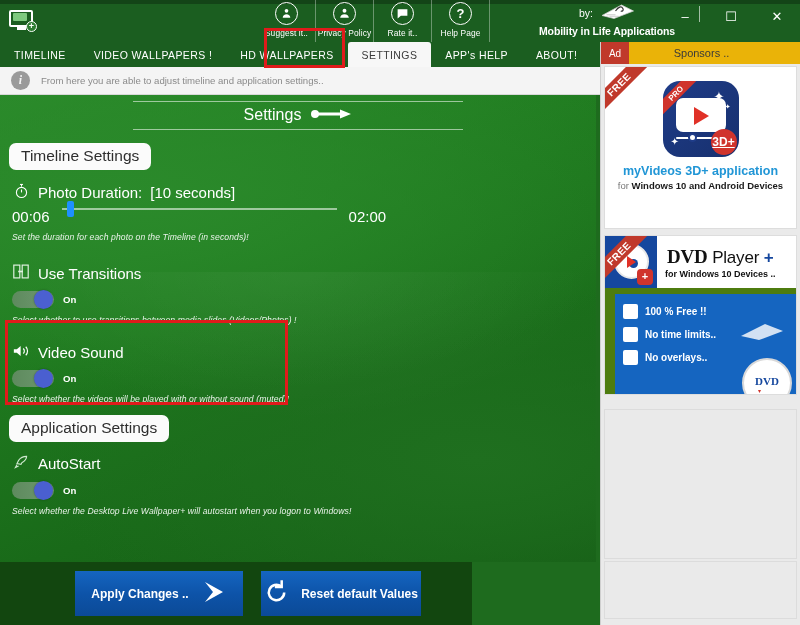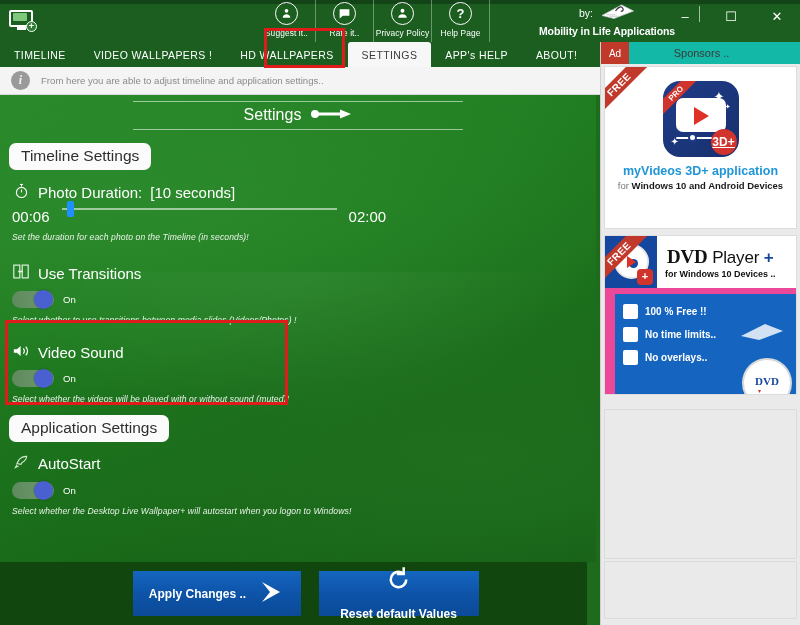--- a/index.html
+++ b/index.html
@@ -162,57 +162,57 @@
   .toggle {
     width:42px; height:17px; border-radius:9px;
     background: linear-gradient(90deg,#5e8a5e 0%, #6f9a6f 100%);
     position:relative;
   }
   .toggle .knob {
     position:absolute; right:1px; top:-1px; width:19px; height:19px; border-radius:50%;
     background:#4a5fd0;
     box-shadow:0 0 2px rgba(0,0,0,.35);
   }
-  .toggle-label { color:#ffffff; font-size:9.6px; font-weight:normal; }
+  .toggle-label { color:#ffffff; font-size:9.6px; font-weight:bold; }
 
   
   .slider-row { display:flex; margin-top:6px; }
   .time-lbl { color:#ffffff; font-size:15px; }
   .slider-track {
     position:relative; height:2px; background:rgba(255,255,255,.55);
     margin:0 12px; width:275px;
   }
   .slider-thumb {
     position:absolute; left:5px; top:-7px; width:7px; height:16px; border-radius:2px;
     background:#1e90ff;
   }
 
   
   .redbox { position:absolute; border:3px solid #e01b1b; pointer-events:none; }
 
   
   .bottombar {
-    position:absolute; left:0; top:562px; width:587px; height:63px;
+    position:absolute; left:0; top:562px; width:472px; height:63px;
     background:#12460f;
     display:flex; align-items:center; justify-content:center; gap:18px;padding-left:24px;
   }
   .actbtn {
     height:45px; display:flex; align-items:center; justify-content:center; gap:12px;
     color:#ffffff; font-size:12px; font-weight:bold;
     background: linear-gradient(180deg,#1565c0 0%, #0d53a8 52%, #0b4a97 100%);
   }
   #apply-changes-button { width:168px; }
-  #reset-values-button { width:160px;flex-direction:column; }
+  #reset-values-button { width:160px; }
 
   
   .adpanel {
     position:absolute; left:600px; top:42px; width:200px; height:583px;
     background:#eaeaea; border-left:1px solid #cfcfcf;
   }
-  .ad-head { height:22px; display:flex; align-items:center; background:#14b8a6; position:relative; }
+  .ad-head { height:22px; display:flex; align-items:center; background:#eab308; position:relative; }
   .ad-badge {
     width:28px; height:22px; background:#c0392b; color:#ffffff; font-size:10px;
     display:flex; align-items:center; justify-content:center;
   }
   .ad-head .sp { flex:1; text-align:center; color:#3a3a3a; font-size:11px; padding-right:26px; }
 
   .ad-card {
     position:relative; background:#ffffff; margin:2px 3px 0 3px; overflow:hidden;
     border:1px solid #ddd;
   }
@@ -276,21 +276,21 @@
   .dvd-logo .pls {
     position:absolute; right:4px; bottom:3px; width:16px; height:16px; border-radius:4px;
     background:#d0342c; color:#fff; font-size:11px; font-weight:bold; line-height:15px; text-align:center;
   }
   .dvd-txt { padding-left:8px;text-align:center; }
   .dvd-t1 { font-size:17px; color:#111; letter-spacing:-.2px; }
   .dvd-t1 b { font-family:"Liberation Serif", serif; font-size:19px; }
   .dvd-t1 span.plus { color:#15479e; font-weight:bold; }
   .dvd-t2 { font-size:9px; font-weight:bold; color:#111; margin-top:1px; }
 
-  .dvd-shot { background:#ec4899; padding:6px 0 0 10px; height:108px; }
+  .dvd-shot { background:#4d7c0f; padding:6px 0 0 10px; height:108px; }
   .dvd-inner { background:#1565c0; height:102px; position:relative; padding:10px 0 0 8px; }
   .dvd-feat { display:flex; align-items:center; gap:7px; margin-bottom:8px; }
   .chk {
     width:15px; height:15px; background:#ffffff; border-radius:2px; color:#2e9e48;
     font-size:11px; font-weight:bold; display:flex; align-items:center; justify-content:center;
   }
   .dvd-feat span { color:#ffffff; font-size:10px; font-weight:bold; }
   .dvd-mark {
     position:absolute; right:6px; top:26px; width:52px; height:26px; opacity:.95;
     color:#dfe9f7; font-size:5px; text-align:center;
@@ -326,33 +326,33 @@
           <svg width="13" height="13" viewBox="0 0 24 24" fill="#fff">
               <circle cx="12" cy="7" r="3.4"></circle>
               <path d="M5 20c0-4 3.2-6.4 7-6.4S19 16 19 20z"></path>
             </svg>
         </div>
         <div class="lbl">Suggest it..</div>
       </div>
       <div class="topicon">
         <div class="circ">
           <svg width="13" height="13" viewBox="0 0 24 24" fill="#fff">
-              <path d="M3 4h18v12H9l-6 5z"></path>
-            </svg>
-        </div>
-        <div class="lbl">Rate it..</div>
-      </div>
-      <div class="topicon">
-        <div class="circ">
-          <svg width="13" height="13" viewBox="0 0 24 24" fill="#fff">
               <circle cx="12" cy="7" r="3.6"></circle>
               <path d="M4 20c0-4.2 3.4-6.8 8-6.8s8 2.6 8 6.8z"></path>
             </svg>
         </div>
         <div class="lbl">Privacy Policy</div>
+      </div>
+      <div class="topicon">
+        <div class="circ">
+          <svg width="13" height="13" viewBox="0 0 24 24" fill="#fff">
+              <path d="M3 4h18v12H9l-6 5z"></path>
+            </svg>
+        </div>
+        <div class="lbl">Rate it..</div>
       </div>
       <div class="topicon">
         <div class="circ" style="font-size:13px;font-weight:bold;">?</div>
         <div class="lbl">Help Page</div>
       </div>
     </div>
 
     <div class="by-block">
       <div class="by-row">
         <span class="by-lbl">by:</span>

